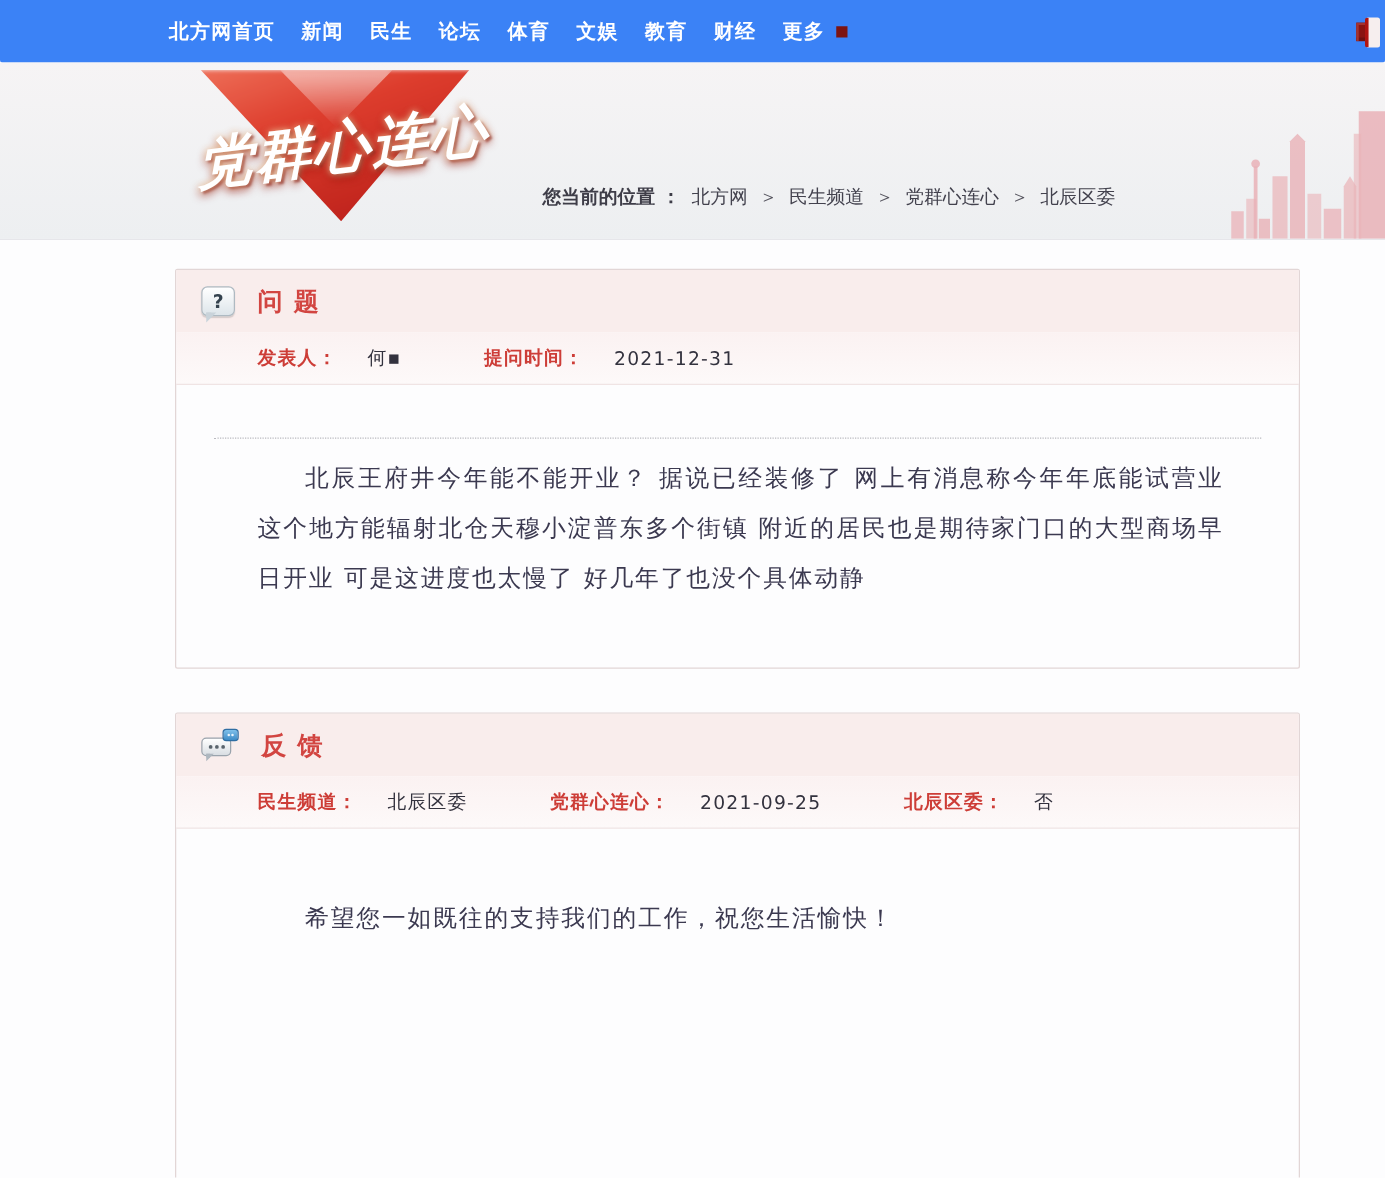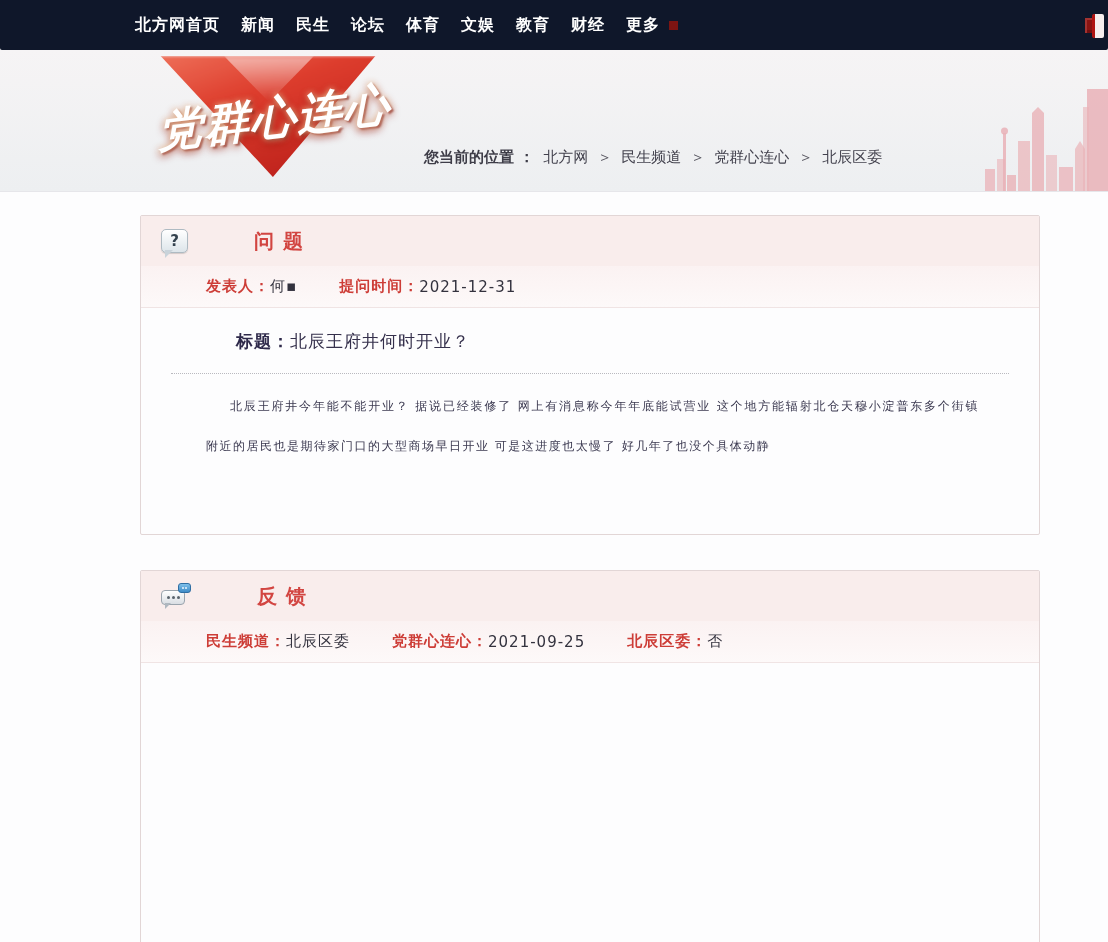--- a/index.html
+++ b/index.html
@@ -1,21 +1,21 @@
 <!DOCTYPE html>
 <html><head>
 <meta charset="utf-8">
 <style>
   * { margin:0; padding:0; box-sizing:border-box; }
   html,body { width:1108px; height:942px; overflow:hidden; background:#fdfdfe;
     font-family:"DejaVu Sans","Liberation Sans",sans-serif; }
   .page { position:relative; width:1108px; height:942px; background:#fdfdfe; }
 
   
-  .topbar { position:relative; width:100%; height:50px; background:#0f172a;
+  .topbar { position:relative; width:100%; height:50px; background:#3b82f6;
     border-radius:0 0 2px 2px; }
   .topnav { position:absolute; left:135px; top:0; height:50px; display:flex;
     align-items:center; gap:21px; }
   .nav-item { color:#ffffff; font-size:16px; font-weight:bold; text-decoration:none;
     letter-spacing:1px; white-space:nowrap; cursor:pointer; }
   .more-sq { width:9px; height:9px; background:#7c1412; display:inline-block;
     margin-left:-12px; cursor:pointer; }
   .topbar-right { position:absolute; right:8px; top:0; height:50px; display:flex;
     align-items:center; gap:10px; }
   .qr { width:15px; height:15px; background:#8a1412; cursor:pointer;
@@ -31,44 +31,44 @@
     background:linear-gradient(160deg,#ee6a52 0%, #dc3322 35%, #bb1710 80%);
     clip-path:polygon(6% 0, 94% 0, 52% 96%);
     filter:blur(1.5px); opacity:.95; }
   .diamond-hi { position:absolute; left:96px; top:0; width:90px; height:46px;
     background:linear-gradient(#ffffff,#ffd9cf00); clip-path:polygon(0 0,100% 0,50% 100%);
     opacity:.55; filter:blur(2px); }
   .logo-text { position:absolute; left:6px; top:32px; width:280px; text-align:center;
     font-size:45px; font-weight:bold; font-style:italic; color:#fff;
     letter-spacing:2px; transform:rotate(-7deg) skewX(-4deg); white-space:nowrap;
     text-shadow:0 0 6px rgba(255,230,180,.9), 0 3px 8px rgba(140,10,5,.85), 2px 2px 2px rgba(120,10,5,.7); }
-  .breadcrumb { position:absolute; left:424px; top:98px; font-size:15px; color:#43424e;
+  .breadcrumb { position:absolute; left:434px; top:98px; font-size:15px; color:#43424e;
     display:flex; align-items:center; gap:9px; white-space:nowrap; }
   .bc-label { font-weight:bold; color:#3e3d48; }
   .bc-link { color:#43424e; text-decoration:none; cursor:pointer; }
   .bc-sep { color:#55545e; }
   .skyline { position:absolute; right:0; bottom:0; }
 
   
   main { position:relative; padding-top:23px; }
   .panel { width:900px; margin:0 0 35px 140px; border:1px solid #e2d6d6;
     background:#fdfdfe; border-radius:2px; }
   .panel-title-row { height:50px; background:#f9edec; display:flex; align-items:center;
     padding-left:20px; gap:18px; }
-  .section-title { font-size:20px; font-weight:bold; color:#d24541; letter-spacing:9px;margin-left:48px; }
+  .section-title { font-size:20px; font-weight:bold; color:#d24541; letter-spacing:9px; }
   .meta-row { height:42px; background:linear-gradient(#fbf2f2,#fdf9f9);
     border-bottom:1px solid #f0e4e4; display:flex; align-items:center;
-    padding-left:65px; font-size:15px; }
+    padding-left:65px; font-size:15px;gap:24px; }
   .meta-label { color:#cd3d37; font-weight:bold; letter-spacing:1px; }
   .meta-value { color:#33323e; margin-right:42px; letter-spacing:1px; }
   .panel-body { padding:22px 60px 18px 65px; }
   .q-title { margin-left:30px; font-size:17px; color:#35304c; letter-spacing:1px; }
   .q-title-label { font-weight:bold; color:#2e294a; }
   .dotted { border-bottom:1px dotted #b9b9bf; margin:20px -30px 12px -35px; }
-  .body-text { font-size:12px; color:#3b3950; line-height:40px; letter-spacing:1.5px;
+  .body-text { font-size:19px; color:#3b3950; line-height:40px; letter-spacing:1.5px;
     text-indent:2em; text-align:justify; }
   .fb-body { padding-top:52px; }
   .fb-body p + p { margin-top:0; }
 
   
   .q-icon { position:relative; width:27px; height:24px;
     background:linear-gradient(#ffffff,#dde5ea); border:1px solid #aebac2;
     border-radius:5px; display:flex; align-items:center; justify-content:center;
     font-size:15px; font-weight:bold; color:#34424e;
     box-shadow:0 1px 1px rgba(0,0,0,.15); }
@@ -155,23 +155,20 @@
         <span class="q-icon">?</span>
         <h2 class="section-title">问题</h2>
       </div>
       <div class="meta-row">
         <span class="meta-label">发表人：</span>
         <span class="meta-value">何▪</span>
         <span class="meta-label">提问时间：</span>
         <span class="meta-value">2021-12-31</span>
       </div>
       <div class="panel-body">
-        <div class="q-title">
-          <span class="q-title-label">标题：</span><span>北辰王府井何时开业？</span>
-        </div>
         <div class="dotted"></div>
         <p class="body-text">北辰王府井今年能不能开业？ 据说已经装修了 网上有消息称今年年底能试营业 这个地方能辐射北仓天穆小淀普东多个街镇 附近的居民也是期待家门口的大型商场早日开业 可是这进度也太慢了 好几年了也没个具体动静</p>
       </div>
     </section>
 
     <section class="panel" style="height:440px;">
       <div class="panel-title-row">
         <span class="fb-icon">
           <span class="fb-main">
               <i></i>
@@ -187,17 +184,18 @@
       </div>
       <div class="meta-row">
         <span class="meta-label">民生频道：</span>
         <span class="meta-value">北辰区委</span>
         <span class="meta-label">党群心连心：</span>
         <span class="meta-value">2021-09-25</span>
         <span class="meta-label">北辰区委：</span>
         <span class="meta-value">否</span>
       </div>
       <div class="panel-body fb-body">
+        <p class="body-text">希望您一如既往的支持我们的工作，祝您生活愉快！</p>
       </div>
     </section>
 
   </main>
 </div>
 
 </body></html>

